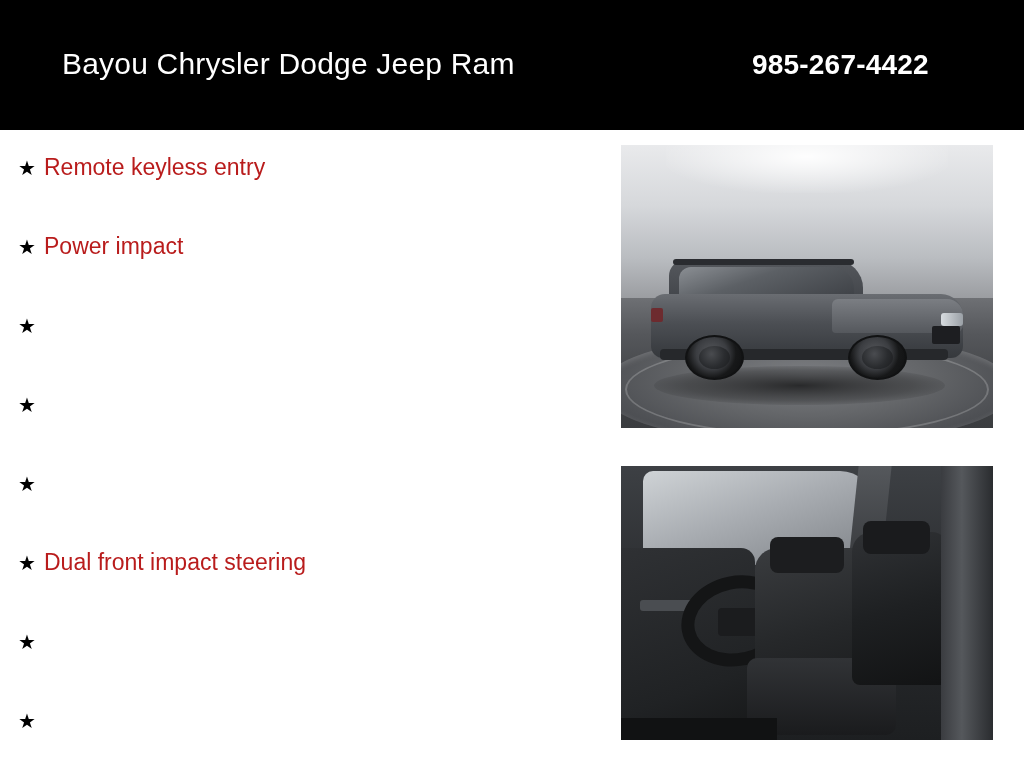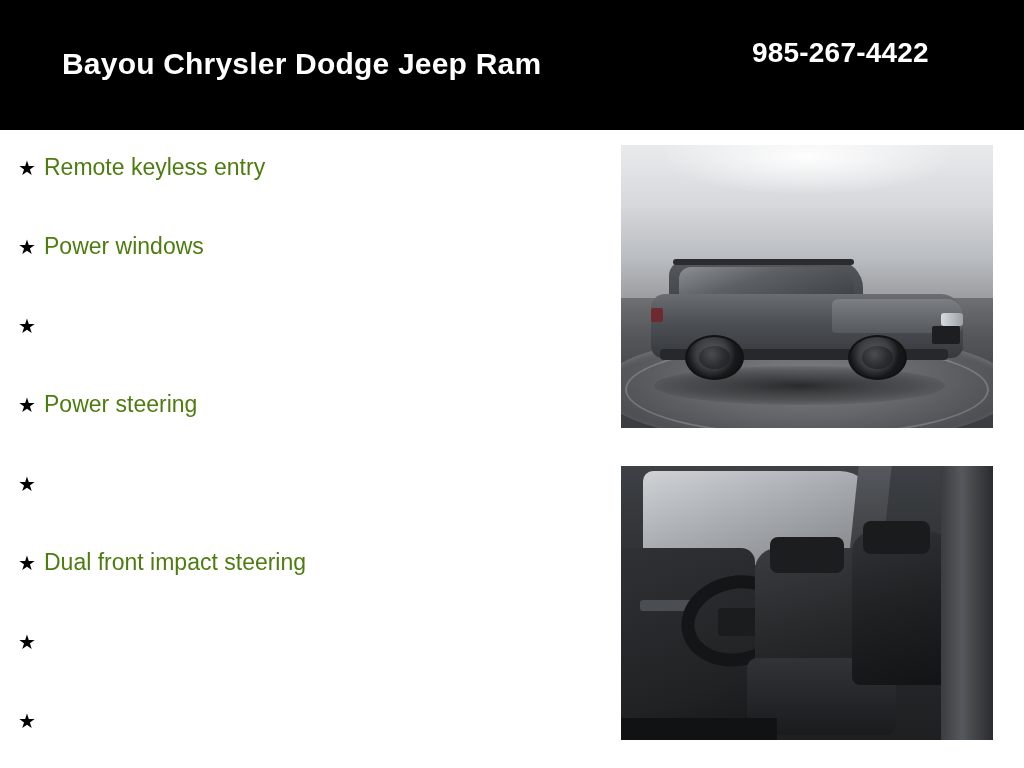--- a/index.html
+++ b/index.html
@@ -28,28 +28,28 @@
     background: #000000;
     display: flex;
     align-items: center;
   }
   .dealer-name {
     position: absolute;
     left: 62px;
     top: 47px;
     color: #ffffff;
     font-size: 30px;
-    font-weight: bold;
+    font-weight: normal;
     letter-spacing: 0.2px;
     white-space: nowrap;
   }
   .dealer-phone {
     position: absolute;
     left: 752px;
-    top: 37px;
+    top: 49px;
     color: #ffffff;
     font-size: 28px;
     font-weight: bold;
     letter-spacing: 0.2px;
     white-space: nowrap;
   }
 
   
   .features {
     position: absolute;
@@ -68,21 +68,21 @@
   .bullet-star {
     width: 30px;
     flex: 0 0 30px;
     color: #000000;
     font-size: 20px;
     line-height: 30px;
     text-align: center;
     padding-top: 1px;
   }
   .feature-label {
-    color: #4d7c0f;
+    color: #b91c1c;
     font-size: 23px;
     line-height: 30px;
     white-space: nowrap;
     padding-left: 2px;
   }
 
   
   .photo {
     position: absolute;
     overflow: hidden;
@@ -287,30 +287,29 @@
 
   <div class="features">
 
     <div class="feature-row">
       <span class="bullet-star">★</span>
       <span class="feature-label">Remote keyless entry</span>
     </div>
 
     <div class="feature-row">
       <span class="bullet-star">★</span>
-      <span class="feature-label">Power windows</span>
-    </div>
-
-    <div class="feature-row">
-      <span class="bullet-star">★</span>
-    </div>
-
-    <div class="feature-row">
-      <span class="bullet-star">★</span>
-      <span class="feature-label">Power steering</span>
+      <span class="feature-label">Power impact</span>
+    </div>
+
+    <div class="feature-row">
+      <span class="bullet-star">★</span>
+    </div>
+
+    <div class="feature-row">
+      <span class="bullet-star">★</span>
     </div>
 
     <div class="feature-row">
       <span class="bullet-star">★</span>
     </div>
 
     <div class="feature-row">
       <span class="bullet-star">★</span>
       <span class="feature-label">Dual front impact steering</span>
     </div>

